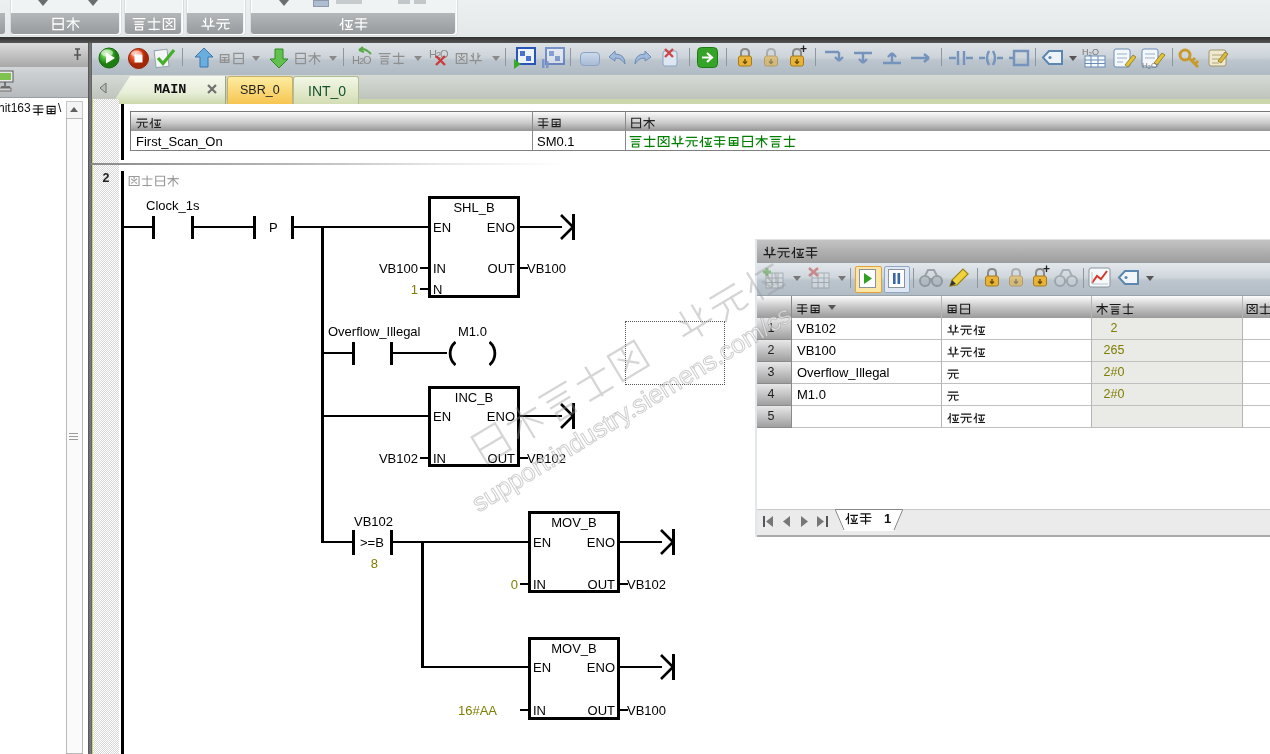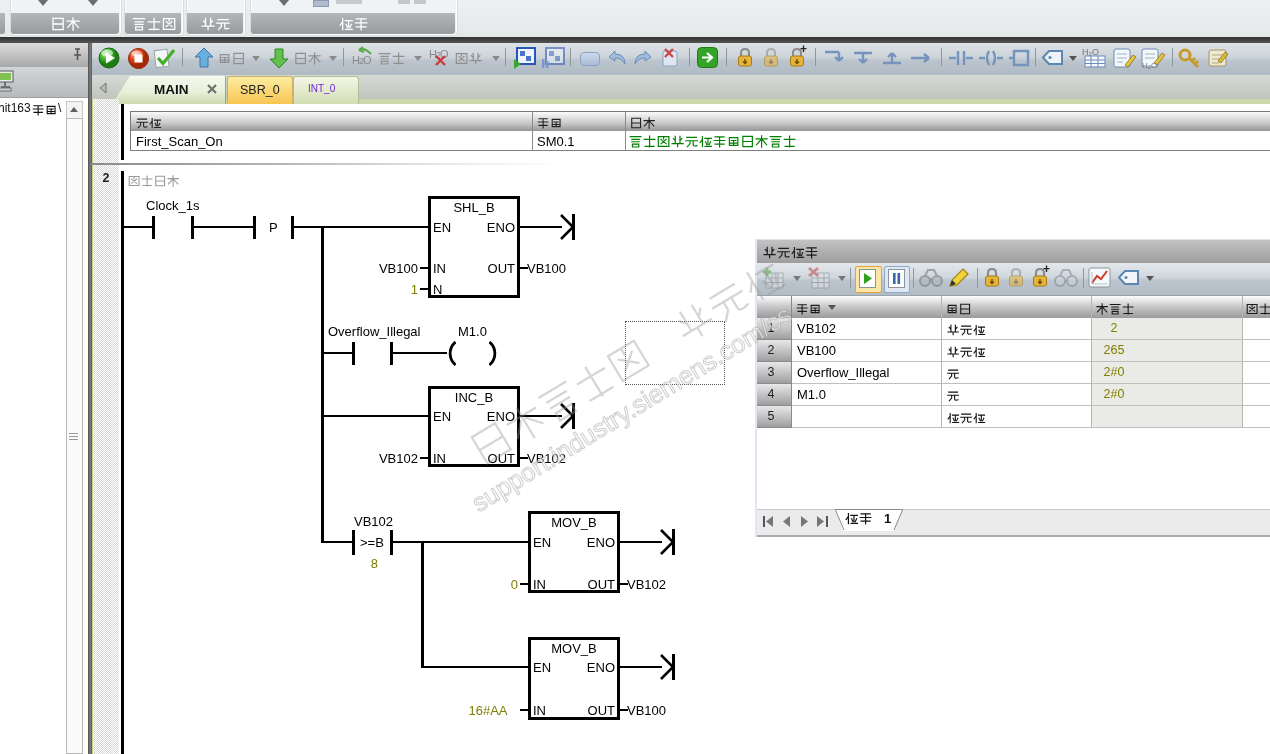--- a/index.html
+++ b/index.html
@@ -284,28 +284,28 @@
     <rect x="3" y="3" width="17" height="16" rx="2" fill="#efe9d2" stroke="#a09568"></rect>
     <path d="M6,8 H17 M6,12 H17 M6,16 H13" stroke="#b0a578"></path>
     <path d="M12,14 L19,5 L22,7 L15,16 Z" fill="#d8b93c" stroke="#8a7415" stroke-width="0.8"></path>
   </svg>
 <div class="abs" style="left:92px;top:75px;width:1178px;height:29px;background:linear-gradient(#d6dad5,#bac0b7);"></div>
 <svg class="abs" style="left:98px;top:82px" width="10" height="12">
     <path d="M8,1 L2,6 L8,11 Z" fill="#b8bdb8" stroke="#6f746f"></path>
   </svg>
 <div class="abs" style="left:112px;top:99px;width:1158px;height:5px;background:#ccd8ab;"></div>
 <div class="abs" style="left:112px;top:76px;width:113px;height:28px;background:linear-gradient(#f6f9ee,#e7eed8 60%,#ccd8ab);clip-path:polygon(18px 0,100% 0,100% 100%,0 100%);border-right:1px solid #9aa687;"></div>
-<div class="txt" style="left:154px;top:82px;font-size:13.5px;font-weight:bold;color:#111;">MAIN</div>
+<div class="txt" style="left:154px;top:82px;font-size:13.5px;font-weight:bold;color:#111;font-family:Liberation Mono, monospace;">MAIN</div>
 <svg class="abs" style="left:206px;top:83px" width="12" height="12">
     <path d="M2,2 L10,10 M10,2 L2,10" stroke="#707070" stroke-width="2.2"></path>
   </svg>
 <div class="abs" style="left:227px;top:76px;width:64px;height:28px;background:linear-gradient(#fdeca0,#f6c44e);border:1px solid #c8b06a;border-bottom:none;border-radius:3px 3px 0 0;"></div>
 <div class="txt" style="left:240px;top:83px;font-size:12.5px;color:#222;">SBR_0</div>
 <div class="abs" style="left:293px;top:76px;width:64px;height:28px;background:linear-gradient(#f3f7e6,#d2dcb2);border:1px solid #b2bd94;border-bottom:none;border-radius:3px 3px 0 0;"></div>
-<div class="txt" style="left:308px;top:83px;font-size:10px;color:#6d28d9;">INT_0</div>
+<div class="txt" style="left:308px;top:83px;font-size:14px;color:#14532d;">INT_0</div>
 <div class="abs" style="left:92px;top:104px;width:1178px;height:650px;background:#fff;"></div>
 <div class="abs" style="left:92px;top:99px;width:1px;height:655px;background:#c9d37d;"></div>
 <div class="abs" style="left:93px;top:99px;width:26px;height:655px;background:repeating-conic-gradient(#d8d8d8 0% 25%,#ffffff 0% 50%);background-size:2px 2px;"></div>
 <div class="abs" style="left:121px;top:104px;width:3px;height:56px;background:#000;"></div>
 <div class="abs" style="left:121px;top:171px;width:3px;height:583px;background:#000;"></div>
 <div class="abs" style="left:91px;top:163px;width:680px;height:2px;background:linear-gradient(90deg,#8a8a8a,#b9b9b9 30%,#e8e8e8 52%,#ffffff 70%);"></div>
 <div class="abs" style="left:130px;top:111px;width:1140px;height:20px;background:linear-gradient(#fbfbfb,#c9c9c9 55%,#8f8f8f);border:1px solid #777;border-right:none;"></div>
 <div class="abs" style="left:130px;top:131px;width:1140px;height:19px;background:#fff;border-left:1px solid #777;border-bottom:1px solid #808080;"></div>
 <div class="abs" style="left:532px;top:111px;width:1px;height:39px;background:#8a8a8a;"></div>
 <div class="abs" style="left:625px;top:111px;width:1px;height:39px;background:#8a8a8a;"></div>
@@ -424,21 +424,21 @@
     <rect x="12" y="0" width="3" height="26" fill="#000"></rect>
   </svg>
 <div class="abs" style="left:424px;top:666px;width:104px;height:2px;background:#000;"></div>
 <div class="abs" style="left:528px;top:637px;width:86px;height:77px;border:3px solid #000;background:#fff;"></div>
 <div class="txt" style="left:528px;top:641px;width:92px;text-align:center;font-size:13px;color:#000;">MOV_B</div>
 <div class="txt" style="left:533px;top:660px;font-size:13px;color:#000;">EN</div>
 <div class="txt" style="left:528px;top:660px;width:87px;text-align:right;font-size:13px;color:#000;">ENO</div>
 <div class="txt" style="left:533px;top:703px;font-size:13px;color:#000;">IN</div>
 <div class="txt" style="left:528px;top:703px;width:87px;text-align:right;font-size:13px;color:#000;">OUT</div>
 <div class="abs" style="left:520px;top:709px;width:8px;height:2px;background:#000;"></div>
-<div class="txt" style="left:458px;top:703px;width:60px;text-align:center;font-size:13px;color:#7e7e00;">16#AA</div>
+<div class="txt" style="left:458px;top:703px;width:60px;text-align:left;font-size:13px;color:#7e7e00;">16#AA</div>
 <div class="abs" style="left:620px;top:709px;width:8px;height:2px;background:#000;"></div>
 <div class="txt" style="left:627px;top:703px;font-size:13px;color:#000;">VB100</div>
 <div class="abs" style="left:620px;top:666px;width:42px;height:2px;background:#000;"></div>
 <svg class="abs" style="left:660px;top:654px" width="17" height="26">
     <path d="M1,1 L13,13 L1,25" stroke="#000" stroke-width="2.6" fill="none"></path>
     <rect x="12" y="0" width="3" height="26" fill="#000"></rect>
   </svg>
 <div class="abs" style="left:625px;top:321px;width:98px;height:62px;border:1px dotted #555;"></div>
 <div class="abs" style="left:755px;top:239px;width:515px;height:297px;background:#fff;border-left:2px solid #dfe7f2;border-top:1px solid #e0e0e0;"></div>
 <div class="abs" style="left:757px;top:240px;width:513px;height:23px;background:linear-gradient(#c3c3c3,#9d9d9d);"></div>

